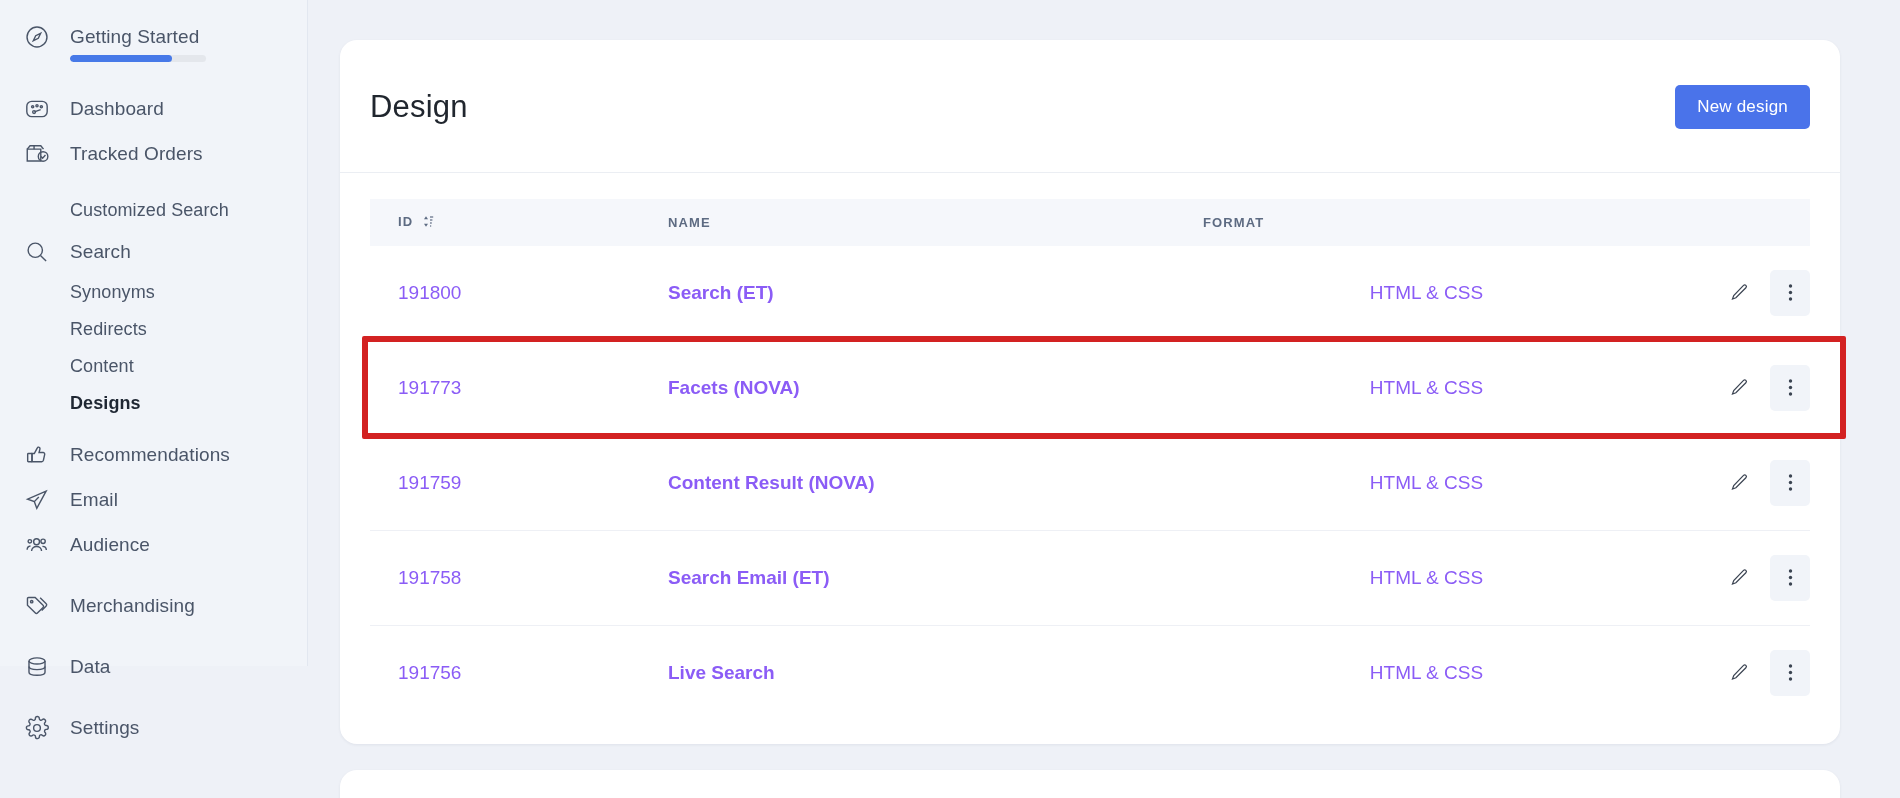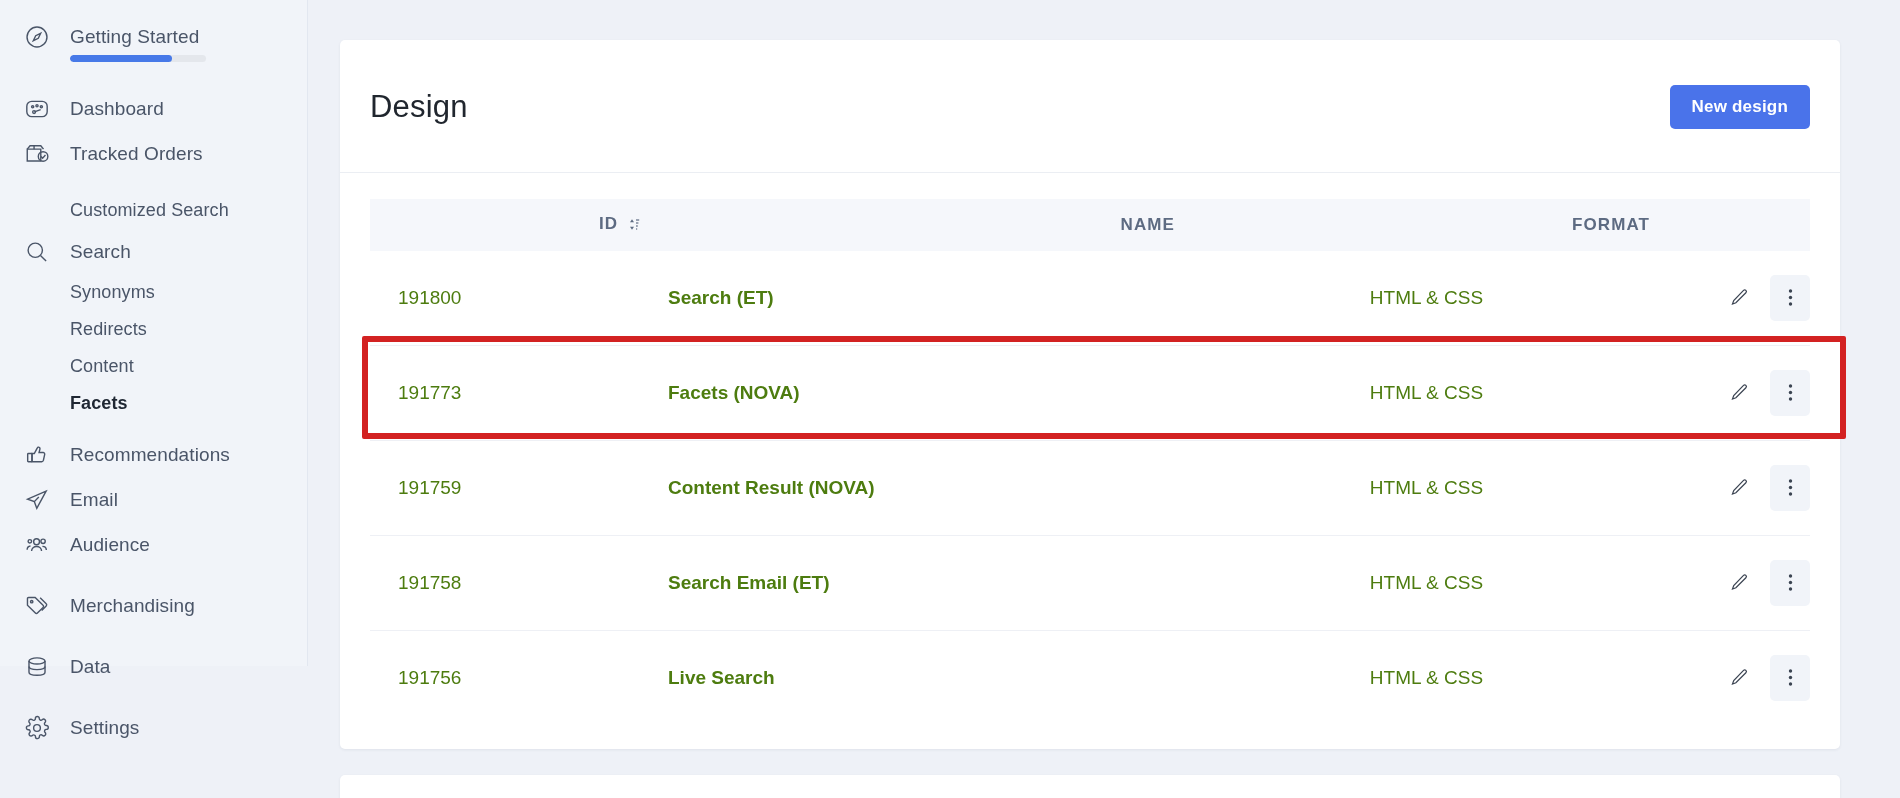--- a/index.html
+++ b/index.html
@@ -74,21 +74,21 @@
     flex: 1 1 auto;
     height: 798px;
     background: #eef1f7;
     padding: 40px 60px 0 32px;
     overflow: hidden;
     position: relative;
   }
 
   .card {
     background: #ffffff;
-    border-radius: 5px;
+    border-radius: 17px;
     box-shadow: 0 1px 3px rgba(28,41,69,.07);
     width: 100%;
   }
   .card + .card { margin-top: 26px; }
 
   .card-head {
     display: flex;
     align-items: center;
     justify-content: space-between;
     padding: 28px 30px 26px 30px;
@@ -97,57 +97,57 @@
   .card-title {
     font-size: 31px;
     color: #20262e;
     font-weight: normal;
     letter-spacing: .2px;
   }
   .btn-primary {
     background: #4a73ea;
     color: #ffffff;
     font-size: 17px;
-    font-weight: bold;
+    font-weight: normal;
     border: none;
     border-radius: 5px;
     padding: 12px 22px;
     cursor: pointer;
     letter-spacing: .2px;
     font-family: "Liberation Sans", sans-serif;
   }
 
   .card-body { padding: 26px 30px 24px 30px; }
 
   table.dtable {
     width: 100%;
     border-collapse: collapse;
     table-layout: fixed;
   }
   table.dtable thead tr { background: #f5f7fb; }
   table.dtable thead th {
-    text-align: right;
-    font-size: 17px;
+    text-align: left;
+    font-size: 13px;
     font-weight: bold;
     letter-spacing: 1.1px;
     color: #5d6b82;
     padding: 15px 0 15px 28px;
     border: none;
   }
   .sort-ico {
     display: inline-block;
     vertical-align: -2px;
     margin-left: 5px;
   }
 
   table.dtable tbody td {
     padding: 24px 0 24px 28px;
     border-bottom: 1px solid #eef0f5;
     font-size: 19px;
-    color: #4d7c0f;
+    color: #8b5cf6;
     vertical-align: middle;
   }
   table.dtable tbody tr:last-child td { border-bottom: none; }
 
   td.col-id { color: #a4acb9; font-size: 19px; }
   td.col-name { font-weight: bold; color: #242b35; }
   td.col-format { color: #2c333d; font-weight: normal; text-align: center; }
   td.col-actions { padding-left: 0; padding-right: 18px; }
 
   .actions {
@@ -254,21 +254,21 @@
     <div class="nav-row sub">
       <span class="nav-label">Synonyms</span>
     </div>
     <div class="nav-row sub">
       <span class="nav-label">Redirects</span>
     </div>
     <div class="nav-row sub">
       <span class="nav-label">Content</span>
     </div>
     <div class="nav-row sub active">
-      <span class="nav-label">Facets</span>
+      <span class="nav-label">Designs</span>
     </div>
 
     <div class="nav-gap-sm"></div>
 
     <div class="nav-row">
       <span class="nav-icon">
         <svg width="26" height="26" viewBox="0 0 24 24" fill="none" stroke="currentColor" stroke-width="1.3">
           <path d="M7.4 10.6h2.1l2.8-5.2c.2-.5.8-.8 1.4-.6.8.2 1.2 1 1 1.8l-.8 3.1h3.7c1 0 1.7.9 1.5 1.8l-1.2 5.5c-.2.7-.8 1.2-1.5 1.2H7.4z"></path>
           <rect x="3.4" y="10.6" width="4" height="7.6" rx=".7"></rect>
         </svg>

